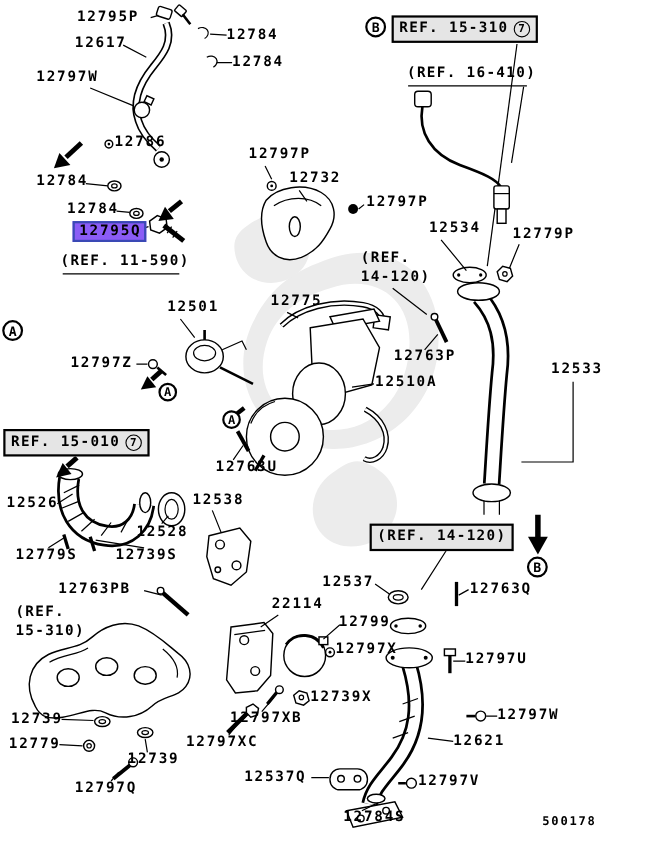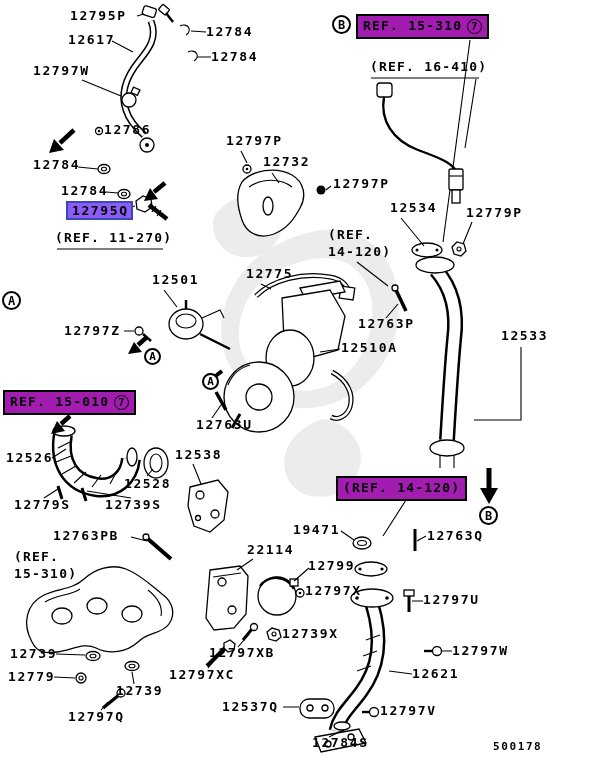--- a/index.html
+++ b/index.html
@@ -4,21 +4,21 @@
 <style>
   * { margin:0; padding:0; box-sizing:border-box; }
   body { background:#fff; }
   .stage { position:relative; width:609px; height:768px; background:#fff; overflow:hidden;
            font-family:"DejaVu Sans Mono","Liberation Mono",monospace; color:#000; }
   .art { position:absolute; left:0; top:0; }
   .lbl { position:absolute; font-size:13px; font-weight:700; letter-spacing:1.6px;
          white-space:nowrap; line-height:1; }
   .lbl.sm { font-size:11px; letter-spacing:1.6px; }
   .hl { background:#8b5cf6; border:2px solid #3a49b5; padding:1px 2px 1px 4px; }
-  .refbox { position:absolute; border:2px solid #000; background:#a21caf; padding:2px 5px;
+  .refbox { position:absolute; border:2px solid #000; background:#e5e5e5; padding:2px 5px;
             font-size:13px; font-weight:700; letter-spacing:1.2px; line-height:1.3;
             white-space:nowrap; display:flex; align-items:center; gap:3px; }
   .refbox.two { display:block; }
   .refplain { position:absolute; font-size:13px; font-weight:700; letter-spacing:1.2px;
               line-height:1.3; white-space:nowrap; }
   .c7 { display:inline-flex; width:15px; height:15px; border:1.7px solid #000; border-radius:50%;
         font-size:10px; font-weight:700; align-items:center; justify-content:center;
         vertical-align:-2px; margin-left:2px; }
   .cletter { position:absolute; width:19px; height:19px; border:2px solid #000; border-radius:50%;
              font-size:12px; font-weight:700; display:flex; align-items:center; justify-content:center;
@@ -230,21 +230,21 @@
   </svg>
 
 
   <div class="cletter" style="left:332px;top:15px">B</div>
   <div class="refbox" style="left:356px;top:14px">
     <span>REF. 15-310</span>
       <span class="c7">7</span>
   </div>
 
   <div class="refplain" style="left:370px;top:59px">(REF. 16-410)</div>
-  <div class="refplain" style="left:55px;top:230px">(REF. 11-270)</div>
+  <div class="refplain" style="left:55px;top:230px">(REF. 11-590)</div>
 
   <div class="cletter" style="left:2px;top:291px">A</div>
 
   <div class="refplain" style="left:328px;top:227px">
     <div>(REF.</div>
       <div>14-120)</div>
   </div>
 
   <div class="refbox" style="left:3px;top:390px">
     <span>REF. 15-010</span>
@@ -284,21 +284,21 @@
   <div class="lbl" style="left:358px;top:317px">12763P</div>
   <div class="lbl" style="left:341px;top:341px">12510A</div>
   <div class="lbl" style="left:501px;top:329px">12533</div>
   <div class="lbl" style="left:196px;top:418px">12763U</div>
   <div class="lbl" style="left:6px;top:451px">12526</div>
   <div class="lbl" style="left:175px;top:448px">12538</div>
   <div class="lbl" style="left:124px;top:477px">12528</div>
   <div class="lbl" style="left:14px;top:498px">12779S</div>
   <div class="lbl" style="left:105px;top:498px">12739S</div>
   <div class="lbl" style="left:53px;top:529px">12763PB</div>
-  <div class="lbl" style="left:293px;top:523px">19471</div>
+  <div class="lbl" style="left:293px;top:523px">12537</div>
   <div class="lbl" style="left:427px;top:529px">12763Q</div>
   <div class="lbl" style="left:247px;top:543px">22114</div>
   <div class="lbl" style="left:308px;top:559px">12799</div>
   <div class="lbl" style="left:305px;top:584px">12797X</div>
   <div class="lbl" style="left:423px;top:593px">12797U</div>
   <div class="lbl" style="left:282px;top:627px">12739X</div>
   <div class="lbl" style="left:209px;top:646px">12797XB</div>
   <div class="lbl" style="left:169px;top:668px">12797XC</div>
   <div class="lbl" style="left:10px;top:647px">12739</div>
   <div class="lbl" style="left:8px;top:670px">12779</div>

